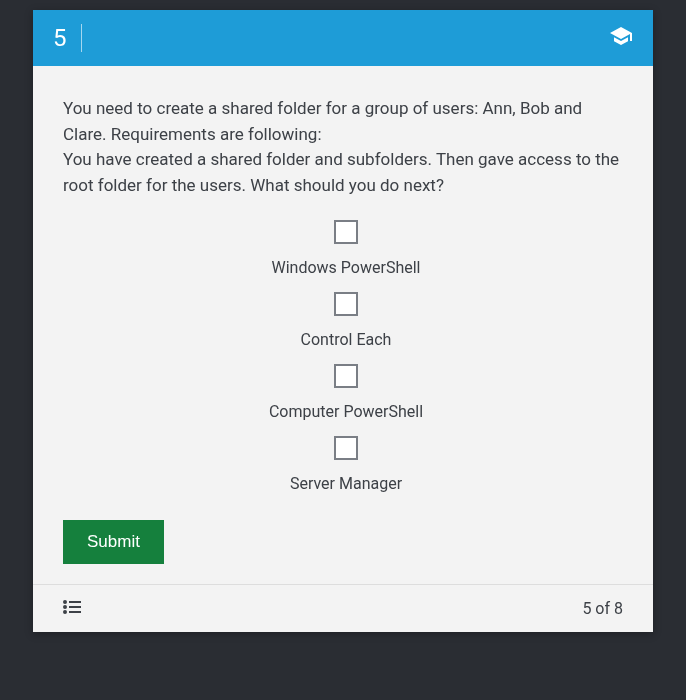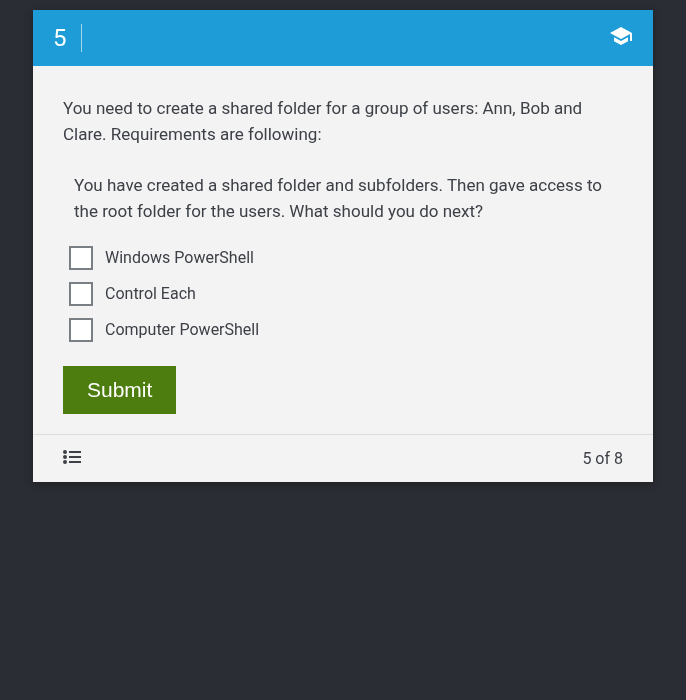--- a/index.html
+++ b/index.html
@@ -44,49 +44,50 @@
     .grad-icon {
       width: 24px;
       height: 24px;
     }
     .body {
       padding: 30px 30px 20px 30px;
       color: #3d4147;
       font-size: 17px;
       line-height: 1.5;
     }
-    .intro { margin-bottom: 26px; }
+    .intro { margin-bottom: 0; }
     .reqs {
       margin: 0 0 28px 40px;
       list-style: disc;
     }
     .reqs li { margin-bottom: 4px; }
-    .followup { margin-bottom: 22px; margin-left: 11px; }
+    .followup { margin-bottom: 22px; }
     .options { margin-left: 6px; margin-bottom: 24px; }
     .option {
       display: flex;
       align-items: center;
       gap: 12px;
       margin-bottom: 12px;
+      flex-direction: column;
     }
     .checkbox {
       width: 24px;
       height: 24px;
       border: 2px solid #7a7e85;
       background: #fff;
       cursor: pointer;
       flex-shrink: 0;
     }
     .option-label { font-size: 16px; }
     .submit-btn {
-      background: #4d7c0f;
+      background: #15803d;
       color: #fff;
       border: none;
       padding: 12px 24px;
-      font-size: 21px;
+      font-size: 17px;
       cursor: pointer;
     }
     .footer {
       border-top: 1px solid #ddd;
       padding: 14px 30px;
       display: flex;
       align-items: center;
       justify-content: space-between;
       color: #3d4147;
       font-size: 16px;
@@ -122,20 +123,24 @@
         <span class="option-label">Windows PowerShell</span>
       </div>
       <div class="option">
         <div class="checkbox"></div>
         <span class="option-label">Control Each</span>
       </div>
       <div class="option">
         <div class="checkbox"></div>
         <span class="option-label">Computer PowerShell</span>
       </div>
+      <div class="option">
+        <div class="checkbox"></div>
+        <span class="option-label">Server Manager</span>
+      </div>
     </div>
 
     <button class="submit-btn">Submit</button>
   </div>
 
   <div class="footer">
     <span>
       <svg class="list-icon" viewBox="0 0 18 14" fill="none" stroke="#3d4147" stroke-width="2">
         <circle cx="2" cy="2" r="1" fill="#3d4147"></circle>
         <line x1="6" y1="2" x2="18" y2="2"></line>

